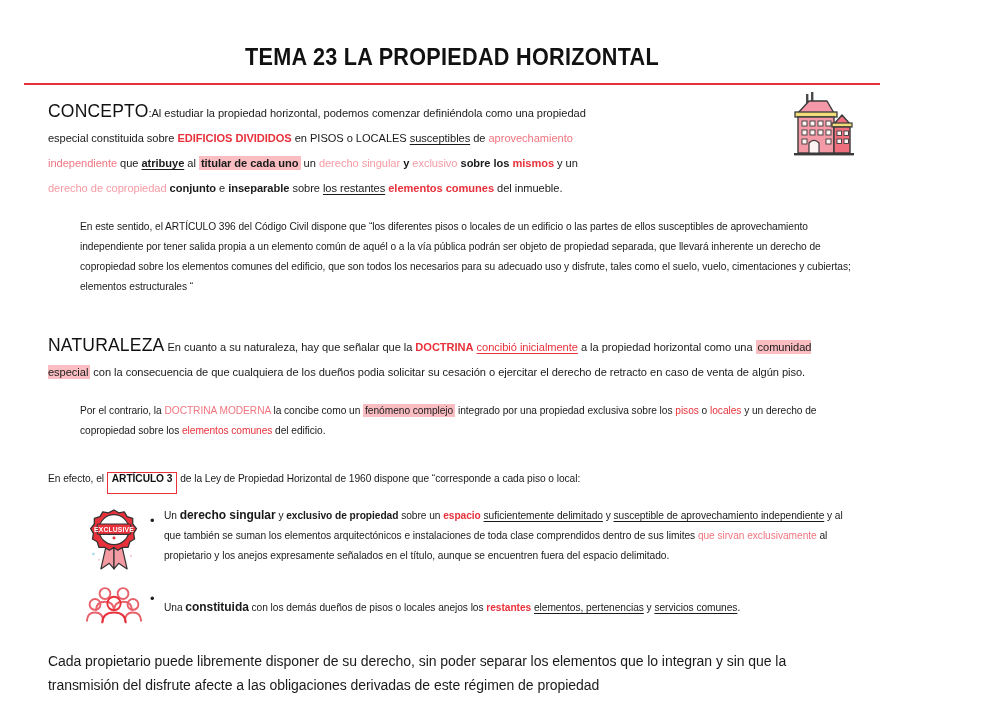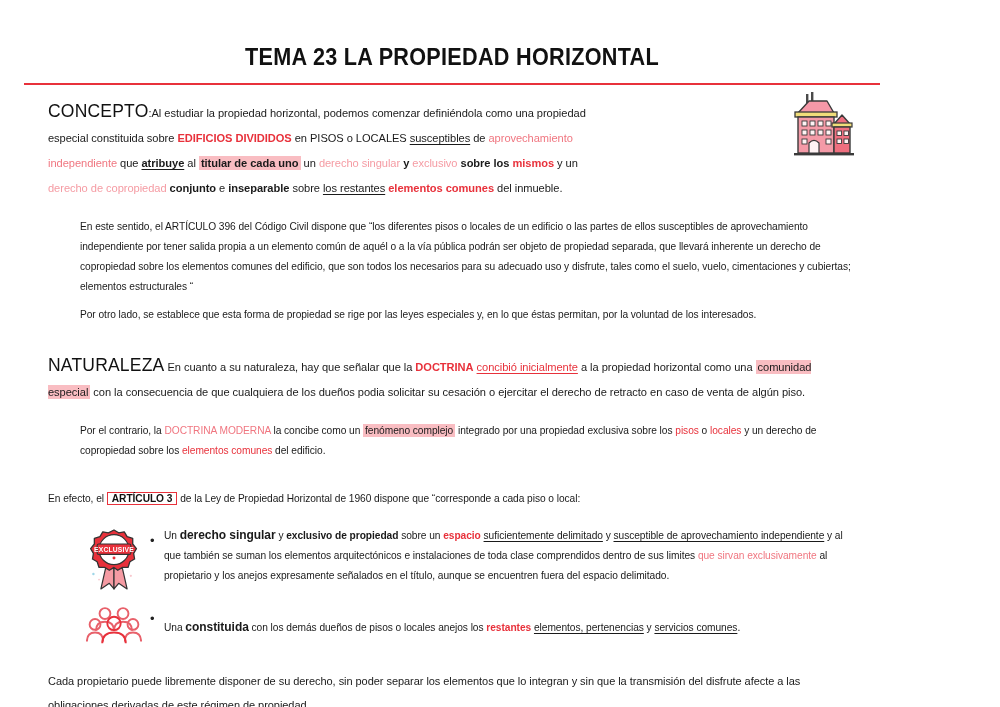--- a/index.html
+++ b/index.html
@@ -69,32 +69,32 @@
 
   .bold { font-weight: 700; }
   .u { text-decoration: underline; text-underline-offset: 2px; }
   .red { color: #e8313b; }
   .red-b { color: #e8313b; font-weight: 700; }
   .pink { color: #f59ba3; }
   .pink-b { color: #f07680; }
   .hl { background: #f9bdc2; padding: 1px 2px; }
   .boxed {
     border: 1.6px solid #e8313b;
-    padding: 0px 4px 0 4px;
+    padding: 0px 4px 9px 4px;
     font-weight: 700;
     color: #111;
     white-space: nowrap;
   }
 
   .small-para {
     font-size: 10.2px;
     line-height: 20px;
   }
   .tiny-para {
-    font-size: 11px;
+    font-size: 14px;
     line-height: 24px;
   }
 
   
   .building-icon {
     position: absolute;
     right: 44px;
     top: 6px;
     width: 78px;
     height: 70px;
@@ -185,21 +185,20 @@
       <p style="padding-right:240px;">
         <span class="sec-head">CONCEPTO</span><span>:</span><span>Al estudiar la propiedad horizontal, podemos comenzar definiéndola como una propiedad especial constituida sobre </span><span class="red-b">EDIFICIOS DIVIDIDOS</span><span> en PISOS o LOCALES </span><span class="u">susceptibles</span><span> de </span><span class="pink-b">aprovechamiento independiente</span><span> que </span><span class="u bold">atribuye</span><span> al </span><span class="hl bold">titular de cada uno</span><span> un </span><span class="pink">derecho singular</span><span class="bold"> y </span><span class="pink">exclusivo</span><span class="bold"> sobre los </span><span class="red-b">mismos</span><span> y un </span><span class="pink">derecho de copropiedad</span><span> </span><span class="bold">conjunto</span><span> e </span><span class="bold">inseparable</span><span> sobre </span><span class="u">los restantes</span><span> </span><span class="red-b">elementos comunes</span><span> del inmueble.</span>
       </p>
     </div>
 
     <div class="spacer-12"></div>
 
     <div class="block indent">
       <p class="small-para">En este sentido, el  ARTÍCULO 396 del Código Civil dispone que “los diferentes pisos o locales de un edificio o las partes de ellos susceptibles de aprovechamiento independiente por tener salida propia a un elemento común de aquél o a la vía pública podrán ser objeto de propiedad separada, que llevará inherente un derecho de copropiedad sobre los elementos comunes del edificio, que son todos los necesarios para su adecuado uso y disfrute, tales como el suelo, vuelo, cimentaciones y cubiertas; elementos estructurales “</p>
       <div class="spacer-8"></div>
-      <p class="small-para">Por otro lado, se establece que esta forma de propiedad se rige por las leyes especiales y, en lo que éstas permitan, por la voluntad de los interesados.</p>
     </div>
 
     <div class="spacer-24"></div>
 
     <div class="block">
       <p>
         <span class="sec-head">NATURALEZA</span><span> En cuanto a su naturaleza, hay que señalar que la </span><span class="red-b">DOCTRINA</span><span> </span><span class="u red">concibió inicialmente</span><span> a la propiedad horizontal como una </span><span class="hl">comunidad especial</span><span> con la consecuencia de que cualquiera de los dueños podia solicitar su cesación o ejercitar el derecho de retracto en caso de venta de algún piso.</span>
       </p>
     </div>
 

